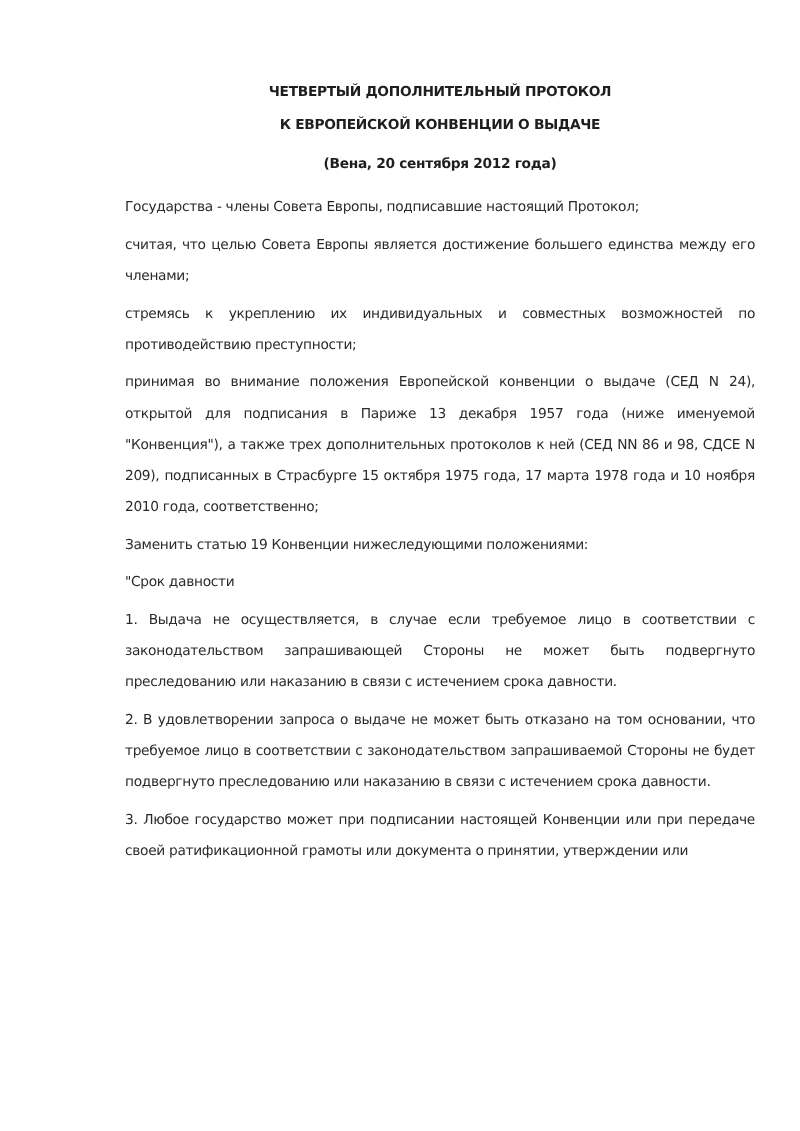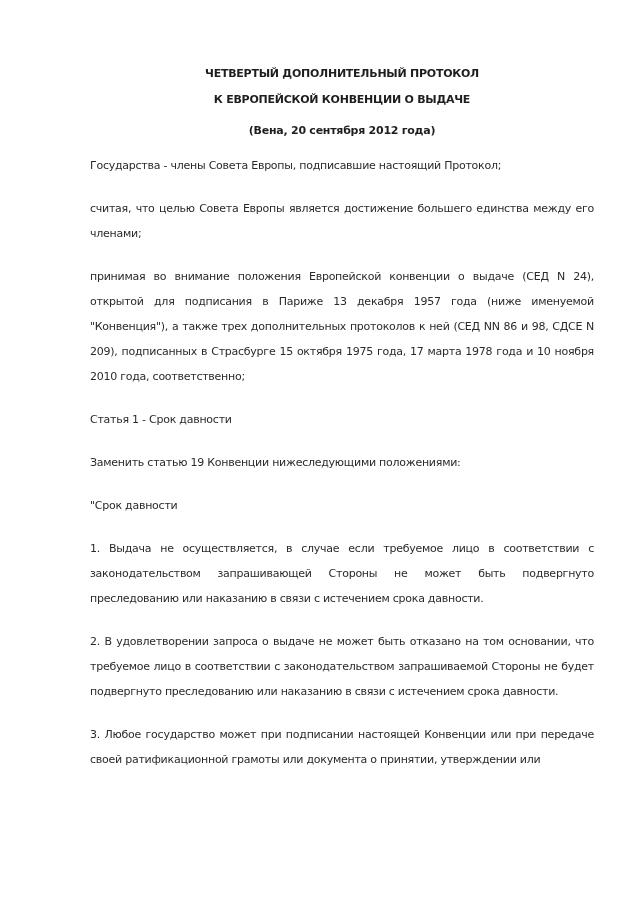--- a/index.html
+++ b/index.html
@@ -1,44 +1,44 @@
 <!DOCTYPE html>
 <html><head>
 <meta charset="utf-8">
 <style>
   html, body { margin: 0; padding: 0; background: #ffffff; }
   body { width: 640px; height: 905px; overflow: hidden; position: relative; }
   .page {
-    position: absolute; left: 90px; top: 66px; width: 504px;
+    position: absolute; left: 100px; top: 66px; width: 504px;
     font-family: "DejaVu Sans", sans-serif;
     font-size: 11px; color: #2a2a2a; letter-spacing: -0.25px;
   }
   .title {
     text-align: center; font-weight: bold; color: #1e1e1e;
     font-size: 11px; line-height: 16px; margin: 0;
   }
   .t1 { margin-top: 0; }
   .t2 { margin-top: 10px; }
   .t3 { margin-top: 15px; text-align: center; }
   p.para {
     margin: 0; line-height: 25px; text-align: justify;
   }
-  p.para + p.para { margin-top: 18px; }
+  p.para + p.para { margin-top: 5px; }
   .first { margin-top: 14px !important; }
 </style>
 </head>
 <body>
 
 <div class="page">
   <p class="title t1">ЧЕТВЕРТЫЙ ДОПОЛНИТЕЛЬНЫЙ ПРОТОКОЛ</p>
   <p class="title t2">К ЕВРОПЕЙСКОЙ КОНВЕНЦИИ О ВЫДАЧЕ</p>
   <p class="title t3">(Вена, 20 сентября 2012 года)</p>
 
   <p class="para first">Государства - члены Совета Европы, подписавшие настоящий Протокол;</p>
   <p class="para">считая, что целью Совета Европы является достижение большего единства между его членами;</p>
+  <p class="para">стремясь к укреплению их индивидуальных и совместных возможностей по противодействию преступности;</p>
   <p class="para">принимая во внимание положения Европейской конвенции о выдаче (СЕД N 24), открытой для подписания в Париже 13 декабря 1957 года (ниже именуемой "Конвенция"), а также трех дополнительных протоколов к ней (СЕД NN 86 и 98, СДСЕ N 209), подписанных в Страсбурге 15 октября 1975 года, 17 марта 1978 года и 10 ноября 2010 года, соответственно;</p>
-  <p class="para">Статья 1 - Срок давности</p>
   <p class="para">Заменить статью 19 Конвенции нижеследующими положениями:</p>
   <p class="para">"Срок давности</p>
   <p class="para">1. Выдача не осуществляется, в случае если требуемое лицо в соответствии с законодательством запрашивающей Стороны не может быть подвергнуто преследованию или наказанию в связи с истечением срока давности.</p>
   <p class="para">2. В удовлетворении запроса о выдаче не может быть отказано на том основании, что требуемое лицо в соответствии с законодательством запрашиваемой Стороны не будет подвергнуто преследованию или наказанию в связи с истечением срока давности.</p>
   <p class="para">3. Любое государство может при подписании настоящей Конвенции или при передаче своей ратификационной грамоты или документа о принятии, утверждении или</p>
 </div>
 
 </body></html>

